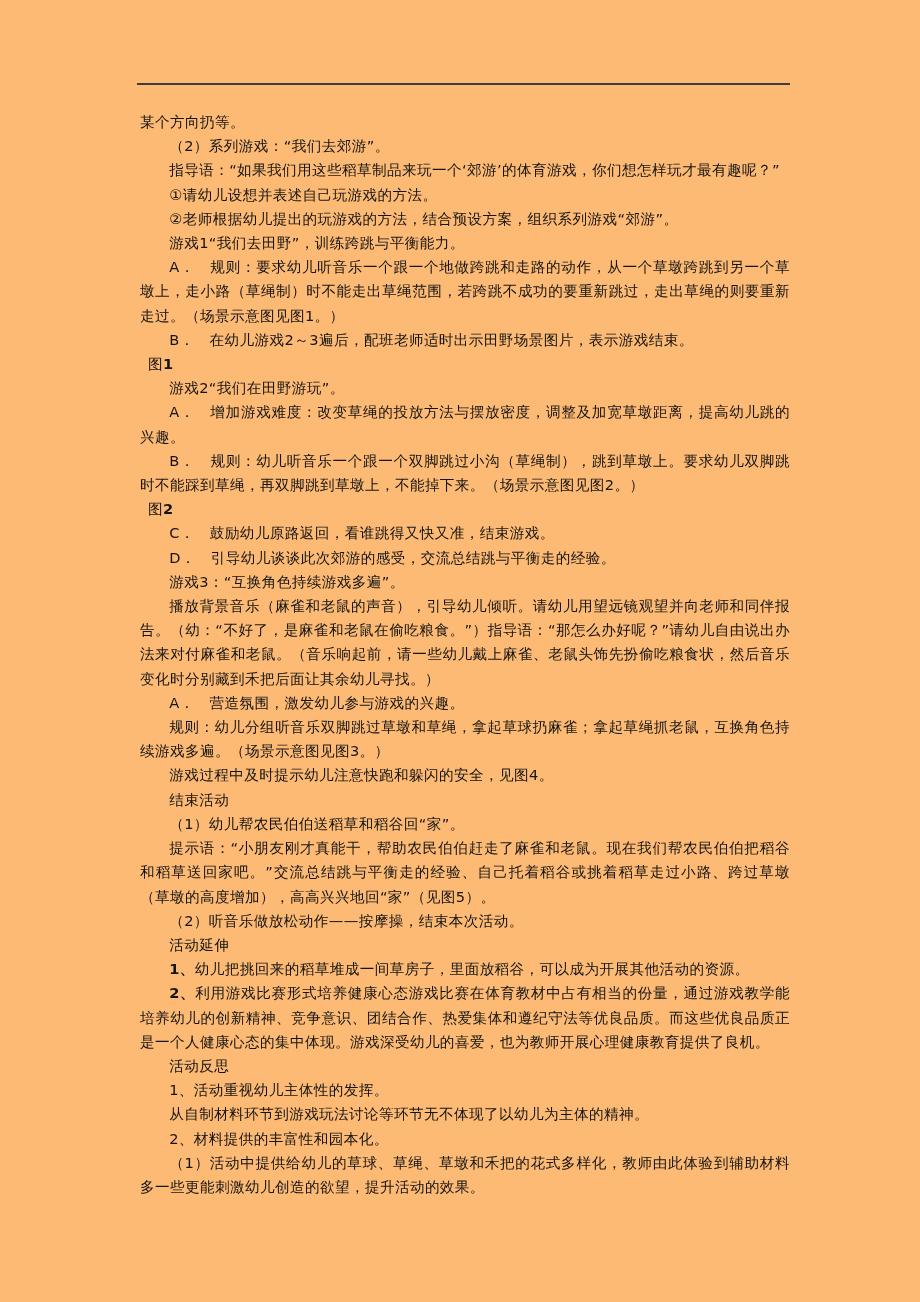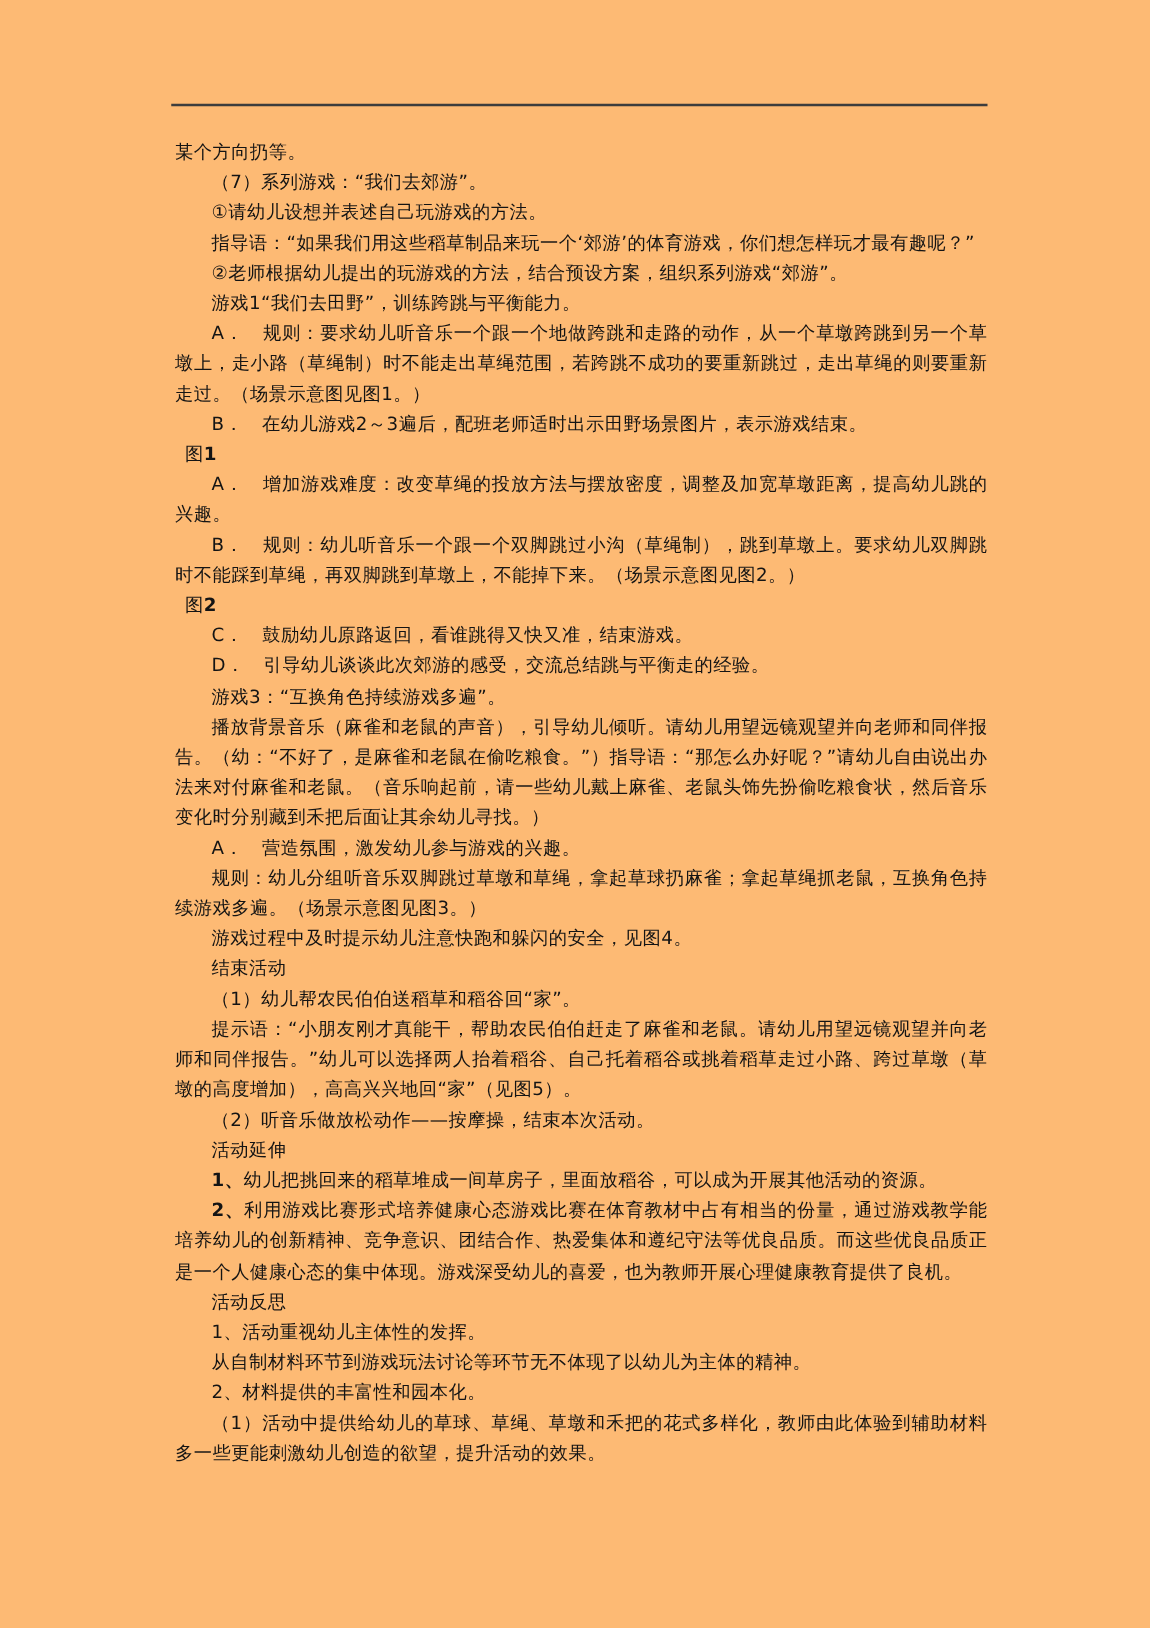--- a/index.html
+++ b/index.html
@@ -42,41 +42,42 @@
   .content p.indent-fig  { text-indent: 0.55em; }
   .content b { font-weight: 700; }
 </style>
 </head>
 <body>
 
 <div class="page" style="background: #fdba74; padding-left: 12px;">
   <div class="header-rule" style="background: rgb(61, 61, 61);"></div>
   <div class="content" style="color: rgb(20, 20, 20);">
       <p class="para indent-none">某个方向扔等。</p>
-      <p class="para">（7）系列游戏：“我们去郊游”。</p>
+      <p class="para">（2）系列游戏：“我们去郊游”。</p>
+      <p class="para">指导语：“如果我们用这些稻草制品来玩一个‘郊游’的体育游戏，你们想怎样玩才最有趣呢？”</p>
       <p class="para">①请幼儿设想并表述自己玩游戏的方法。</p>
-      <p class="para">指导语：“如果我们用这些稻草制品来玩一个‘郊游’的体育游戏，你们想怎样玩才最有趣呢？”</p>
       <p class="para">②老师根据幼儿提出的玩游戏的方法，结合预设方案，组织系列游戏“郊游”。</p>
       <p class="para">游戏1“我们去田野”，训练跨跳与平衡能力。</p>
       <p class="para">A．　规则：要求幼儿听音乐一个跟一个地做跨跳和走路的动作，从一个草墩跨跳到另一个草墩上，走小路（草绳制）时不能走出草绳范围，若跨跳不成功的要重新跳过，走出草绳的则要重新走过。（场景示意图见图1。）</p>
       <p class="para">B．　在幼儿游戏2～3遍后，配班老师适时出示田野场景图片，表示游戏结束。</p>
       <p class="para indent-fig">图<b>1</b></p>
+      <p class="para">游戏2“我们在田野游玩”。</p>
       <p class="para">A．　增加游戏难度：改变草绳的投放方法与摆放密度，调整及加宽草墩距离，提高幼儿跳的兴趣。</p>
       <p class="para">B．　规则：幼儿听音乐一个跟一个双脚跳过小沟（草绳制），跳到草墩上。要求幼儿双脚跳时不能踩到草绳，再双脚跳到草墩上，不能掉下来。（场景示意图见图2。）</p>
       <p class="para indent-fig">图<b>2</b></p>
       <p class="para">C．　鼓励幼儿原路返回，看谁跳得又快又准，结束游戏。</p>
       <p class="para">D．　引导幼儿谈谈此次郊游的感受，交流总结跳与平衡走的经验。</p>
       <p class="para">游戏3：“互换角色持续游戏多遍”。</p>
       <p class="para">播放背景音乐（麻雀和老鼠的声音），引导幼儿倾听。请幼儿用望远镜观望并向老师和同伴报告。（幼：“不好了，是麻雀和老鼠在偷吃粮食。”）指导语：“那怎么办好呢？”请幼儿自由说出办法来对付麻雀和老鼠。（音乐响起前，请一些幼儿戴上麻雀、老鼠头饰先扮偷吃粮食状，然后音乐变化时分别藏到禾把后面让其余幼儿寻找。）</p>
       <p class="para">A．　营造氛围，激发幼儿参与游戏的兴趣。</p>
       <p class="para">规则：幼儿分组听音乐双脚跳过草墩和草绳，拿起草球扔麻雀；拿起草绳抓老鼠，互换角色持续游戏多遍。（场景示意图见图3。）</p>
       <p class="para">游戏过程中及时提示幼儿注意快跑和躲闪的安全，见图4。</p>
       <p class="para">结束活动</p>
       <p class="para">（1）幼儿帮农民伯伯送稻草和稻谷回“家”。</p>
-      <p class="para">提示语：“小朋友刚才真能干，帮助农民伯伯赶走了麻雀和老鼠。请幼儿用望远镜观望并向老师和同伴报告。”幼儿可以选择两人抬着稻谷、自己托着稻谷或挑着稻草走过小路、跨过草墩（草墩的高度增加），高高兴兴地回“家”（见图5）。</p>
+      <p class="para">提示语：“小朋友刚才真能干，帮助农民伯伯赶走了麻雀和老鼠。现在我们帮农民伯伯把稻谷和稻草送回家吧。”交流总结跳与平衡走的经验、自己托着稻谷或挑着稻草走过小路、跨过草墩（草墩的高度增加），高高兴兴地回“家”（见图5）。</p>
       <p class="para">（2）听音乐做放松动作——按摩操，结束本次活动。</p>
       <p class="para">活动延伸</p>
       <p class="para"><b>1、</b>幼儿把挑回来的稻草堆成一间草房子，里面放稻谷，可以成为开展其他活动的资源。</p>
       <p class="para"><b>2、</b>利用游戏比赛形式培养健康心态游戏比赛在体育教材中占有相当的份量，通过游戏教学能培养幼儿的创新精神、竞争意识、团结合作、热爱集体和遵纪守法等优良品质。而这些优良品质正是一个人健康心态的集中体现。游戏深受幼儿的喜爱，也为教师开展心理健康教育提供了良机。</p>
       <p class="para">活动反思</p>
       <p class="para">1、活动重视幼儿主体性的发挥。</p>
       <p class="para">从自制材料环节到游戏玩法讨论等环节无不体现了以幼儿为主体的精神。</p>
       <p class="para">2、材料提供的丰富性和园本化。</p>
       <p class="para">（1）活动中提供给幼儿的草球、草绳、草墩和禾把的花式多样化，教师由此体验到辅助材料多一些更能刺激幼儿创造的欲望，提升活动的效果。</p>
     </div>

